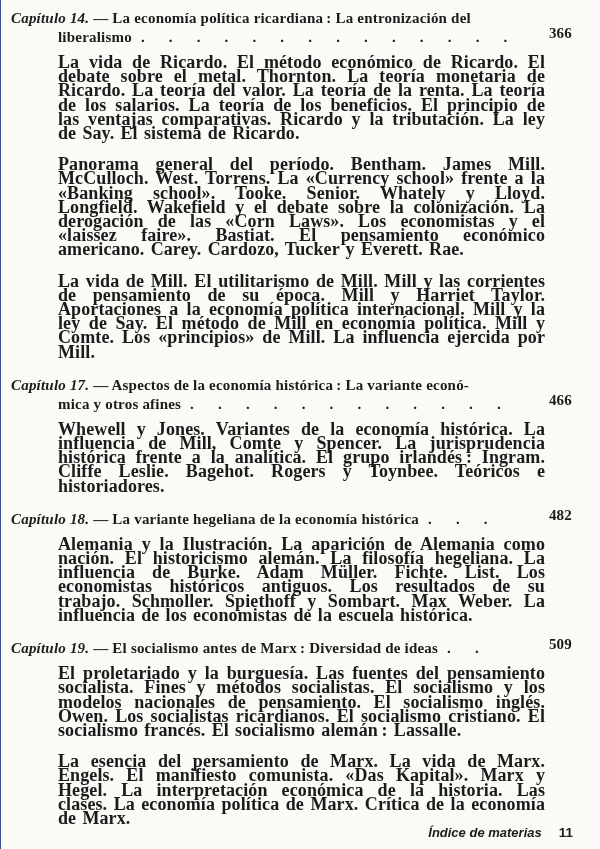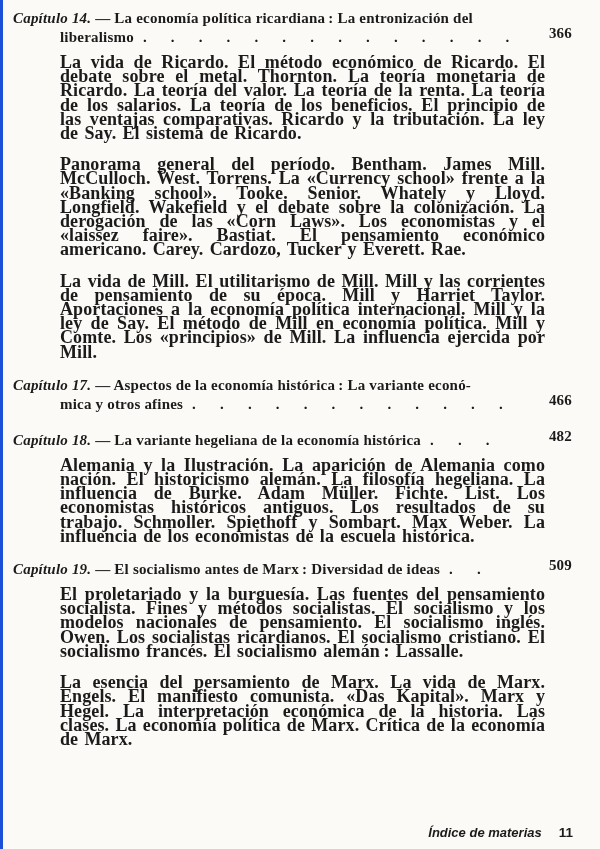--- a/index.html
+++ b/index.html
@@ -7,21 +7,21 @@
     width: 600px; height: 849px;
     background: #efede9;
     font-family: "Liberation Serif", serif;
   }
   .page {
     position: relative;
     width: 600px; height: 849px;
     box-sizing: border-box;
     background: var(--paper, #fbfaf7);
     color: var(--ink, #1b1b1b);
-    border-left: 3px solid #1d4ed8;
+    border-left: 1px solid #1d4ed8;
     padding-top: 9px;
     overflow: hidden;
   }
   .toc-list { }
   .chapter { margin-bottom: 17px; }
   .chapter-heading {
     position: relative;
     font-size: 15px;
     line-height: 19px;
     font-weight: 700;
@@ -78,20 +78,21 @@
     <section class="chapter">
       <p class="summary">Panorama general del período. Bentham. James Mill. McCulloch. West. Torrens. La «Currency school» frente a la «Banking school». Tooke. Senior. Whately y Lloyd. Longfield. Wakefield y el debate sobre la colonización. La derogación de las «Corn Laws». Los economistas y el «laissez faire». Bastiat. El pensamiento económico americano. Carey. Cardozo, Tucker y Everett. Rae.</p>
     </section>
 
     <section class="chapter">
       <p class="summary">La vida de Mill. El utilitarismo de Mill. Mill y las corrientes de pensamiento de su época. Mill y Harriet Taylor. Aportaciones a la economía política internacional. Mill y la ley de Say. El método de Mill en economía política. Mill y Comte. Los «principios» de Mill. La influencia ejercida por Mill.</p>
     </section>
 
     <section class="chapter">
       <div class="chapter-heading"><span class="chapter-label">Capítulo 17.</span><span class="dash-sep"> — </span><span class="chapter-title">Aspectos de la economía histórica : La variante econó-<br>mica y otros afines</span><span class="leader">. . . . . . . . . . . .</span><span class="pagenum">466</span></div>
+      <p class="summary">Whewell y Jones. Variantes de la economía histórica. La influencia de Mill, Comte y Spencer. La jurisprudencia histórica frente a la analítica. El grupo irlandés : Ingram. Cliffe Leslie. Bagehot. Rogers y Toynbee. Teóricos e historiadores.</p>
     </section>
 
     <section class="chapter">
       <div class="chapter-heading"><span class="chapter-label">Capítulo 18.</span><span class="dash-sep"> — </span><span class="chapter-title">La variante hegeliana de la economía histórica</span><span class="leader">. . .</span><span class="pagenum">482</span></div>
       <p class="summary">Alemania y la Ilustración. La aparición de Alemania como nación. El historicismo alemán. La filosofía hegeliana. La influencia de Burke. Adam Müller. Fichte. List. Los economistas históricos antiguos. Los resultados de su trabajo. Schmoller. Spiethoff y Sombart. Max Weber. La influencia de los economistas de la escuela histórica.</p>
     </section>
 
     <section class="chapter">
       <div class="chapter-heading"><span class="chapter-label">Capítulo 19.</span><span class="dash-sep"> — </span><span class="chapter-title">El socialismo antes de Marx : Diversidad de ideas</span><span class="leader">. .</span><span class="pagenum">509</span></div>
       <p class="summary">El proletariado y la burguesía. Las fuentes del pensamiento socialista. Fines y métodos socialistas. El socialismo y los modelos nacionales de pensamiento. El socialismo inglés. Owen. Los socialistas ricardianos. El socialismo cristiano. El socialismo francés. El socialismo alemán : Lassalle.</p>

